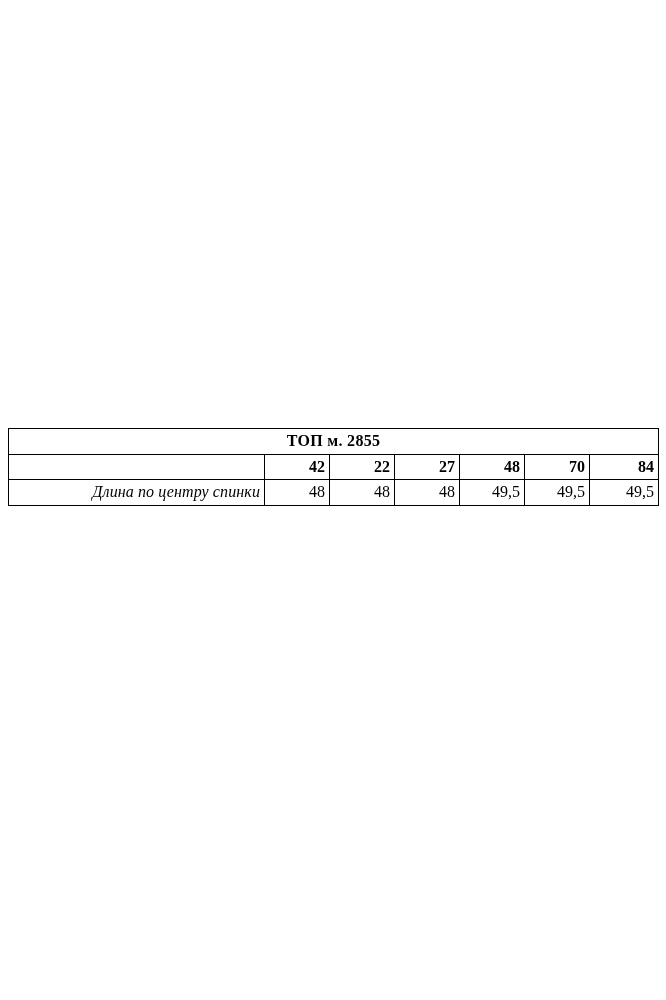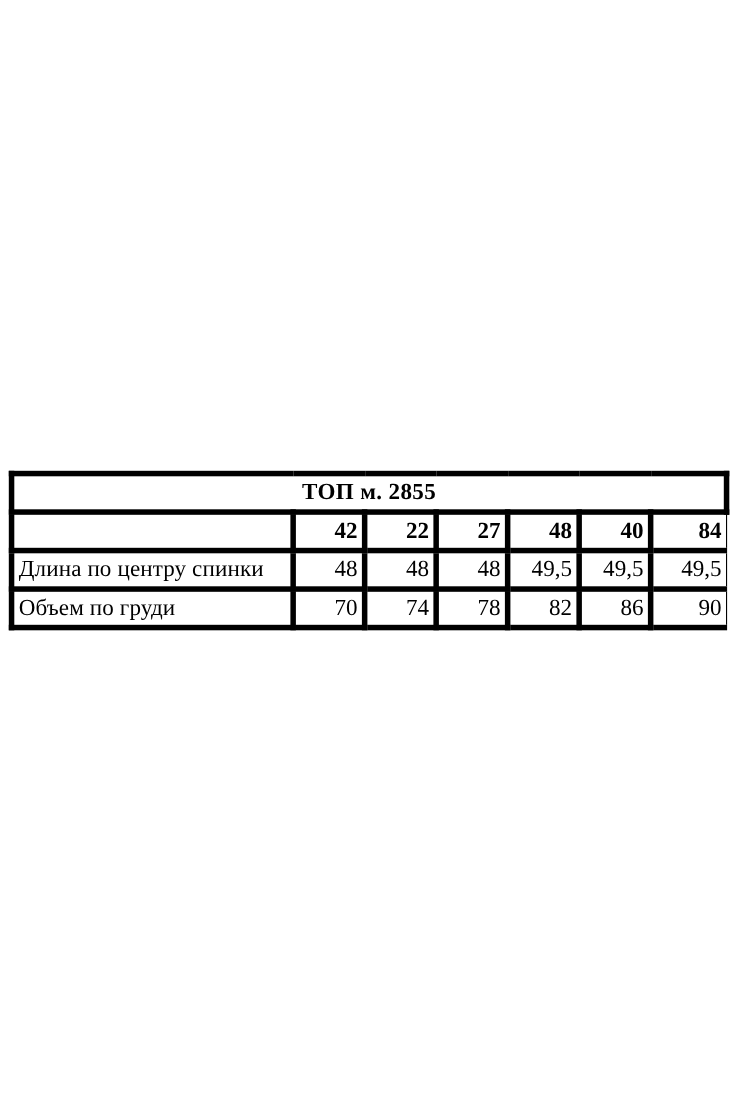--- a/index.html
+++ b/index.html
@@ -24,22 +24,22 @@
   }
 
   table.size-table {
     border-collapse: collapse;
     width: 650px;
     table-layout: fixed;
     background: #ffffff;
   }
 
   table.size-table td {
-    border: 5px solid #000000;
-    font-size: 21px;
+    border: 1px solid #000000;
+    font-size: 16px;
     line-height: 1.1;
     padding: 3px 4px 4px 4px;
     vertical-align: middle;
     white-space: nowrap;
     overflow: hidden;
   }
 
   td.title-cell {
     text-align: center;
     font-weight: bold;
@@ -54,25 +54,26 @@
 
   td.size-head {
     text-align: right;
     font-weight: bold;
     font-size: 15.5px;
     border-right: 2px solid #000000;
     padding-right: 6px;
   }
 
   td.row-label {
-    text-align: left;
+    text-align: right;
     font-size: 15px;
     padding-left: 6px;
     border-right: 2px solid #000000;
     letter-spacing: 0.1px;
+    font-style: italic;
   }
 
   td.value {
     text-align: right;
     font-size: 15px;
     padding-right: 6px;
     border-right: 2px solid #000000;
   }
 
   td.value.last, td.size-head.last {
@@ -101,36 +102,27 @@
     <tbody>
       <tr>
         <td class="title-cell" colspan="7">ТОП м. 2855</td>
       </tr>
       <tr>
         <td class="header-label"></td>
         <td class="size-head">42</td>
         <td class="size-head">22</td>
         <td class="size-head">27</td>
         <td class="size-head">48</td>
-        <td class="size-head">40</td>
+        <td class="size-head">70</td>
         <td class="size-head last">84</td>
       </tr>
       <tr>
         <td class="row-label">Длина по центру спинки</td>
         <td class="value">48</td>
         <td class="value">48</td>
         <td class="value">48</td>
         <td class="value">49,5</td>
         <td class="value">49,5</td>
         <td class="value last">49,5</td>
       </tr>
-      <tr>
-        <td class="row-label">Объем по груди</td>
-        <td class="value">70</td>
-        <td class="value">74</td>
-        <td class="value">78</td>
-        <td class="value">82</td>
-        <td class="value">86</td>
-        <td class="value last">90</td>
-      </tr>
     </tbody>
   </table>
 </div>
 
 </body></html>

